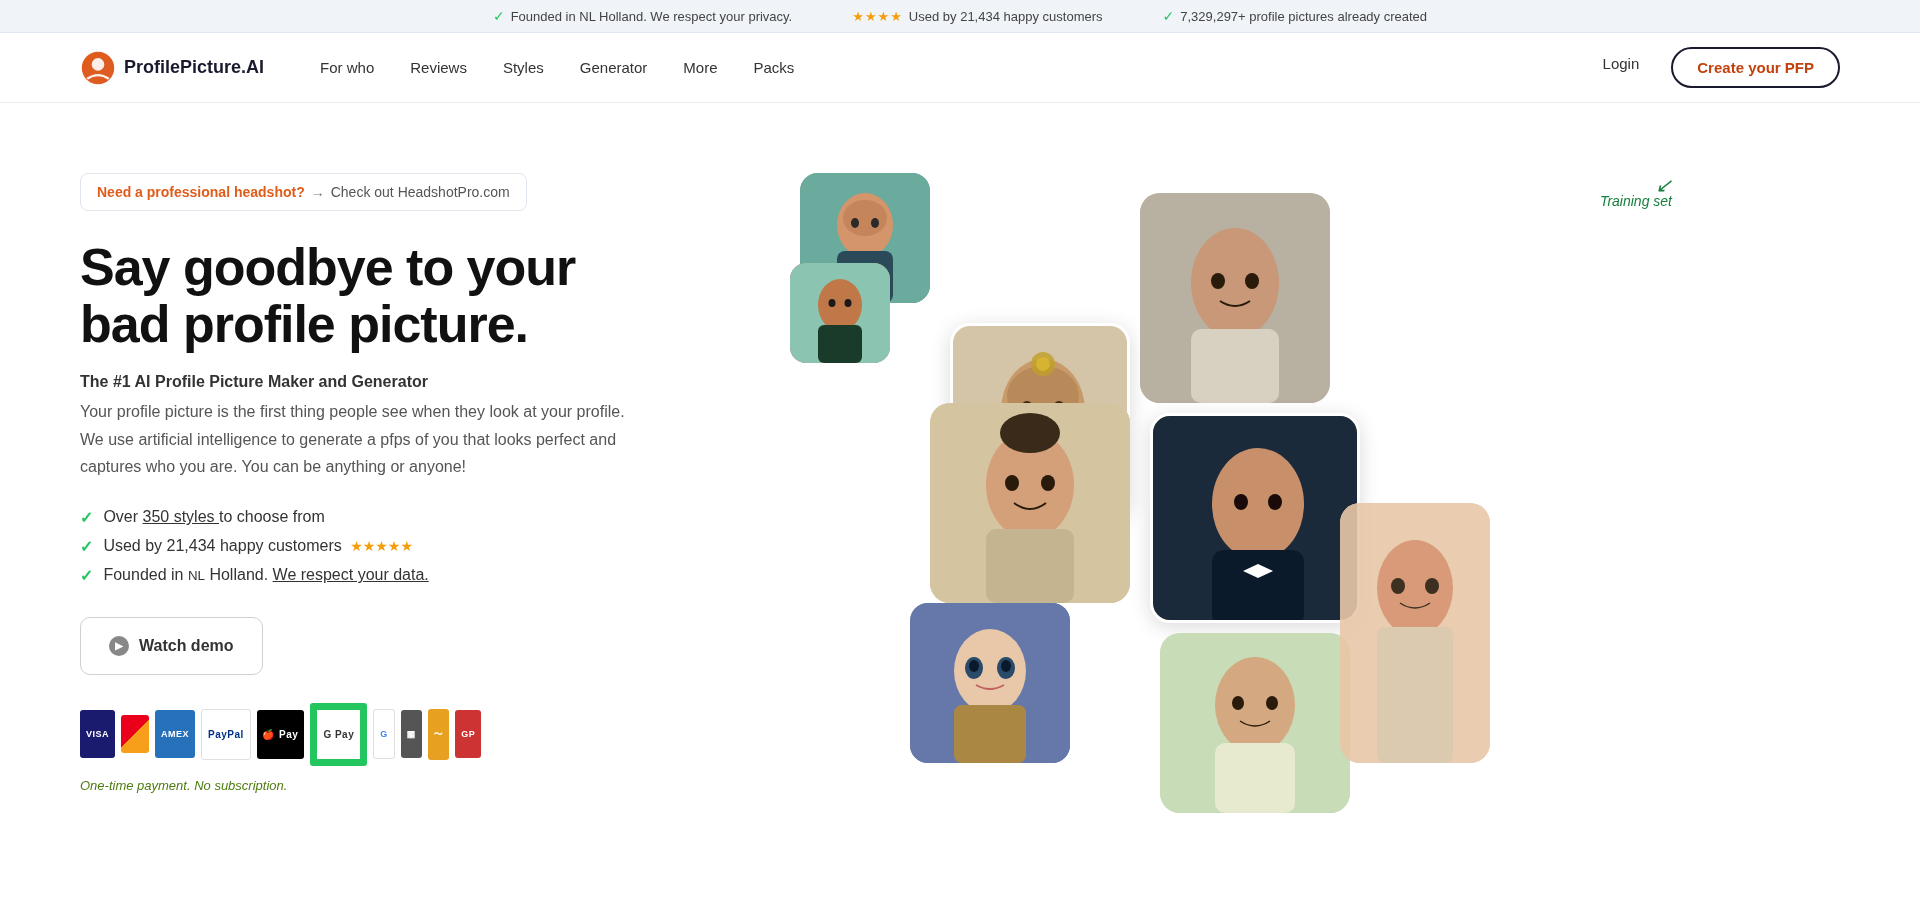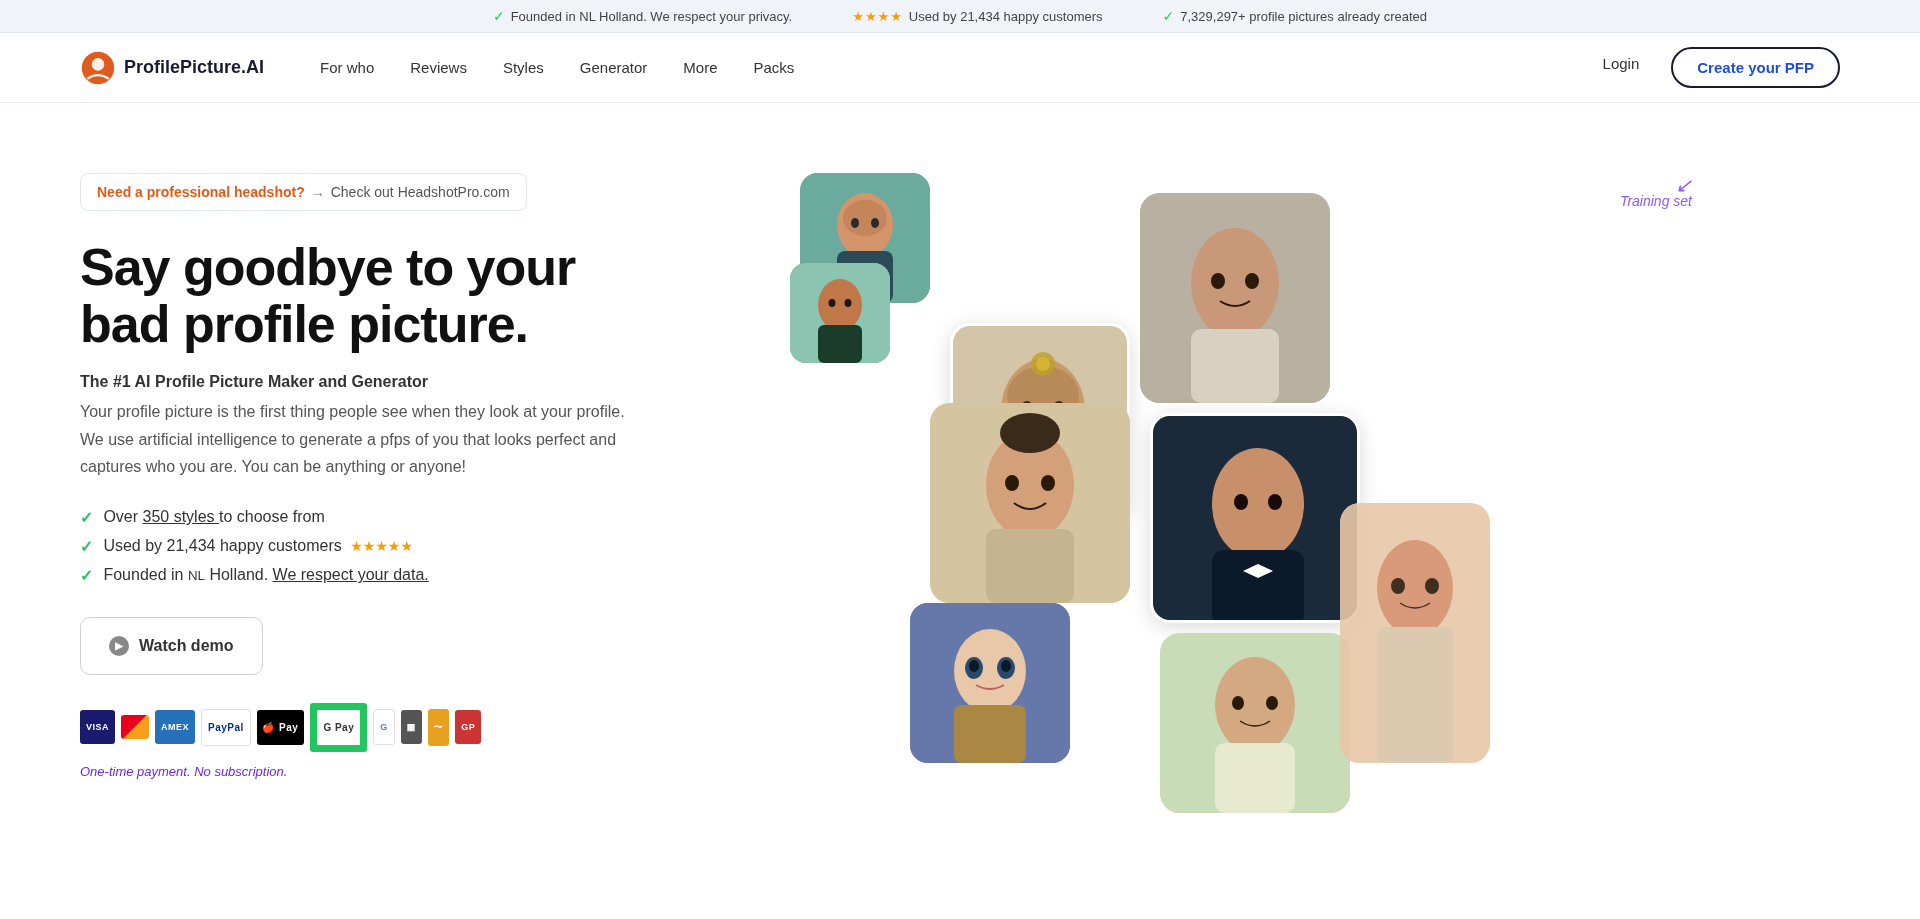--- a/index.html
+++ b/index.html
@@ -79,21 +79,21 @@
       padding: 8px 16px;
       font-weight: 500;
     }
     .create-pfp-btn {
       background: #fff;
       border: 2px solid #1a1a2e;
       border-radius: 30px;
       padding: 10px 24px;
       font-size: 15px;
       font-weight: 600;
-      color: #1d4ed8;
+      color: #c2410c;
       cursor: pointer;
       transition: background 0.2s, color 0.2s;
     }
 
     
     .hero {
       display: flex;
       padding: 50px 80px 40px;
       min-height: 780px;
       background: #fff;
@@ -224,52 +224,52 @@
       align-items: center;
       gap: 6px;
       margin-bottom: 12px;
       flex-wrap: wrap;
     }
     .payment-badge {
       background: #1a1a6e;
       color: #fff;
       font-size: 9px;
       font-weight: 900;
-      padding: 12px 6px;
+      padding: 19px 6px;
       border-radius: 3px;
       letter-spacing: 0.5px;
       text-align: right;
     }
     .payment-badge.mc { background: linear-gradient(135deg, #eb001b 50%, #f79e1b 50%); }
     .payment-badge.amex { background: #2671b9; }
     .payment-badge.paypal { background: #fff; color: #003087; border: 1px solid #e0e0e0; font-weight: 900; font-size: 10px; }
     .payment-badge.apple { background: #000; font-size: 10px; }
     .payment-badge.gpay { background: #fff; color: #333; border: 7px solid #22c55e; font-size: 10px; }
     .payment-badge.g { background: #fff; color: #4285f4; border: 1px solid #e0e0e0; font-weight: 900; }
     .payment-badge.other { background: #555; }
 
     .one-time-note {
       font-size: 13px;
-      color: #6d28d9;
+      color: #4d7c0f;
       font-style: italic;
     }
 
     
     .image-mosaic {
       position: relative;
       width: 100%;
       height: 640px;
     }
     
     .training-annotation {
       position: absolute;
       top: 20px;
-      right: 148px;
+      right: 168px;
       font-size: 14px;
-      color: #8b5cf6;
+      color: #15803d;
       font-style: italic;
     }
     .training-annotation::before {
       content: '↙';
       font-size: 20px;
       display: block;
       text-align: right;
       margin-bottom: -4px;
     }
 

